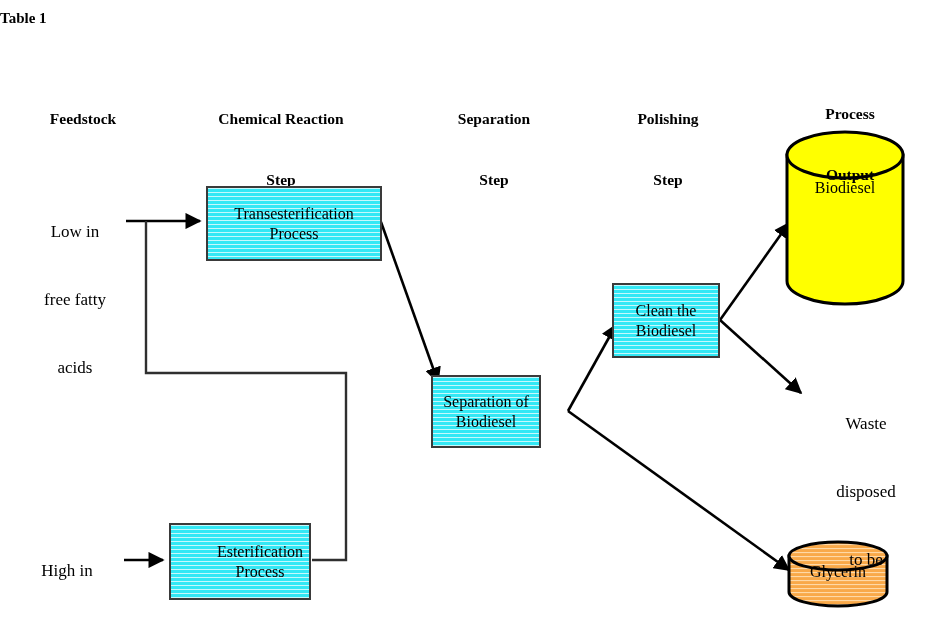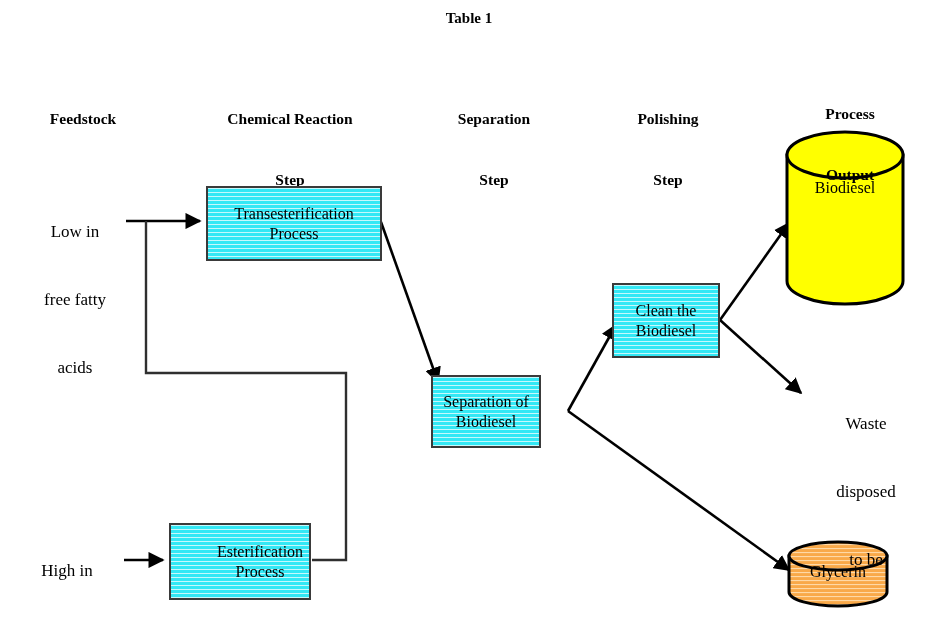--- a/index.html
+++ b/index.html
@@ -24,21 +24,20 @@
     height: 624px;
   }
   .txt {
     position: absolute;
     white-space: pre;
     line-height: 1.18;
   }
   .title {
     font-weight: bold;
     font-size: 15px;
-    text-align: center;
   }
   .col-head {
     font-weight: bold;
     font-size: 15.5px;
     text-align: center;
     line-height: 1.32;
   }
   .feed-label {
     font-size: 17px;
     text-align: center;
@@ -123,21 +122,21 @@
       <ellipse cx="838" cy="556" rx="49" ry="14" fill="url(#orangeHatch)" stroke="#000000" stroke-width="3"></ellipse>
     </g>
   </svg>
 
   <div class="txt title" style="left:0; top:10px; width:938px;">Table 1</div>
 
   <div class="txt col-head" style="left:0; top:68px; width:166px;">
     <div>Feedstock</div>
   </div>
 
-  <div class="txt col-head" style="left:185px; top:68px; width:210px;">
+  <div class="txt col-head" style="left:176px; top:68px; width:210px;">
     <div>Chemical Reaction</div>
     <div>Step</div>
   </div>
 
   <div class="txt col-head" style="left:404px; top:68px; width:180px;">
     <div>Separation</div>
     <div>Step</div>
   </div>
 
   <div class="txt col-head" style="left:590px; top:68px; width:156px;">

